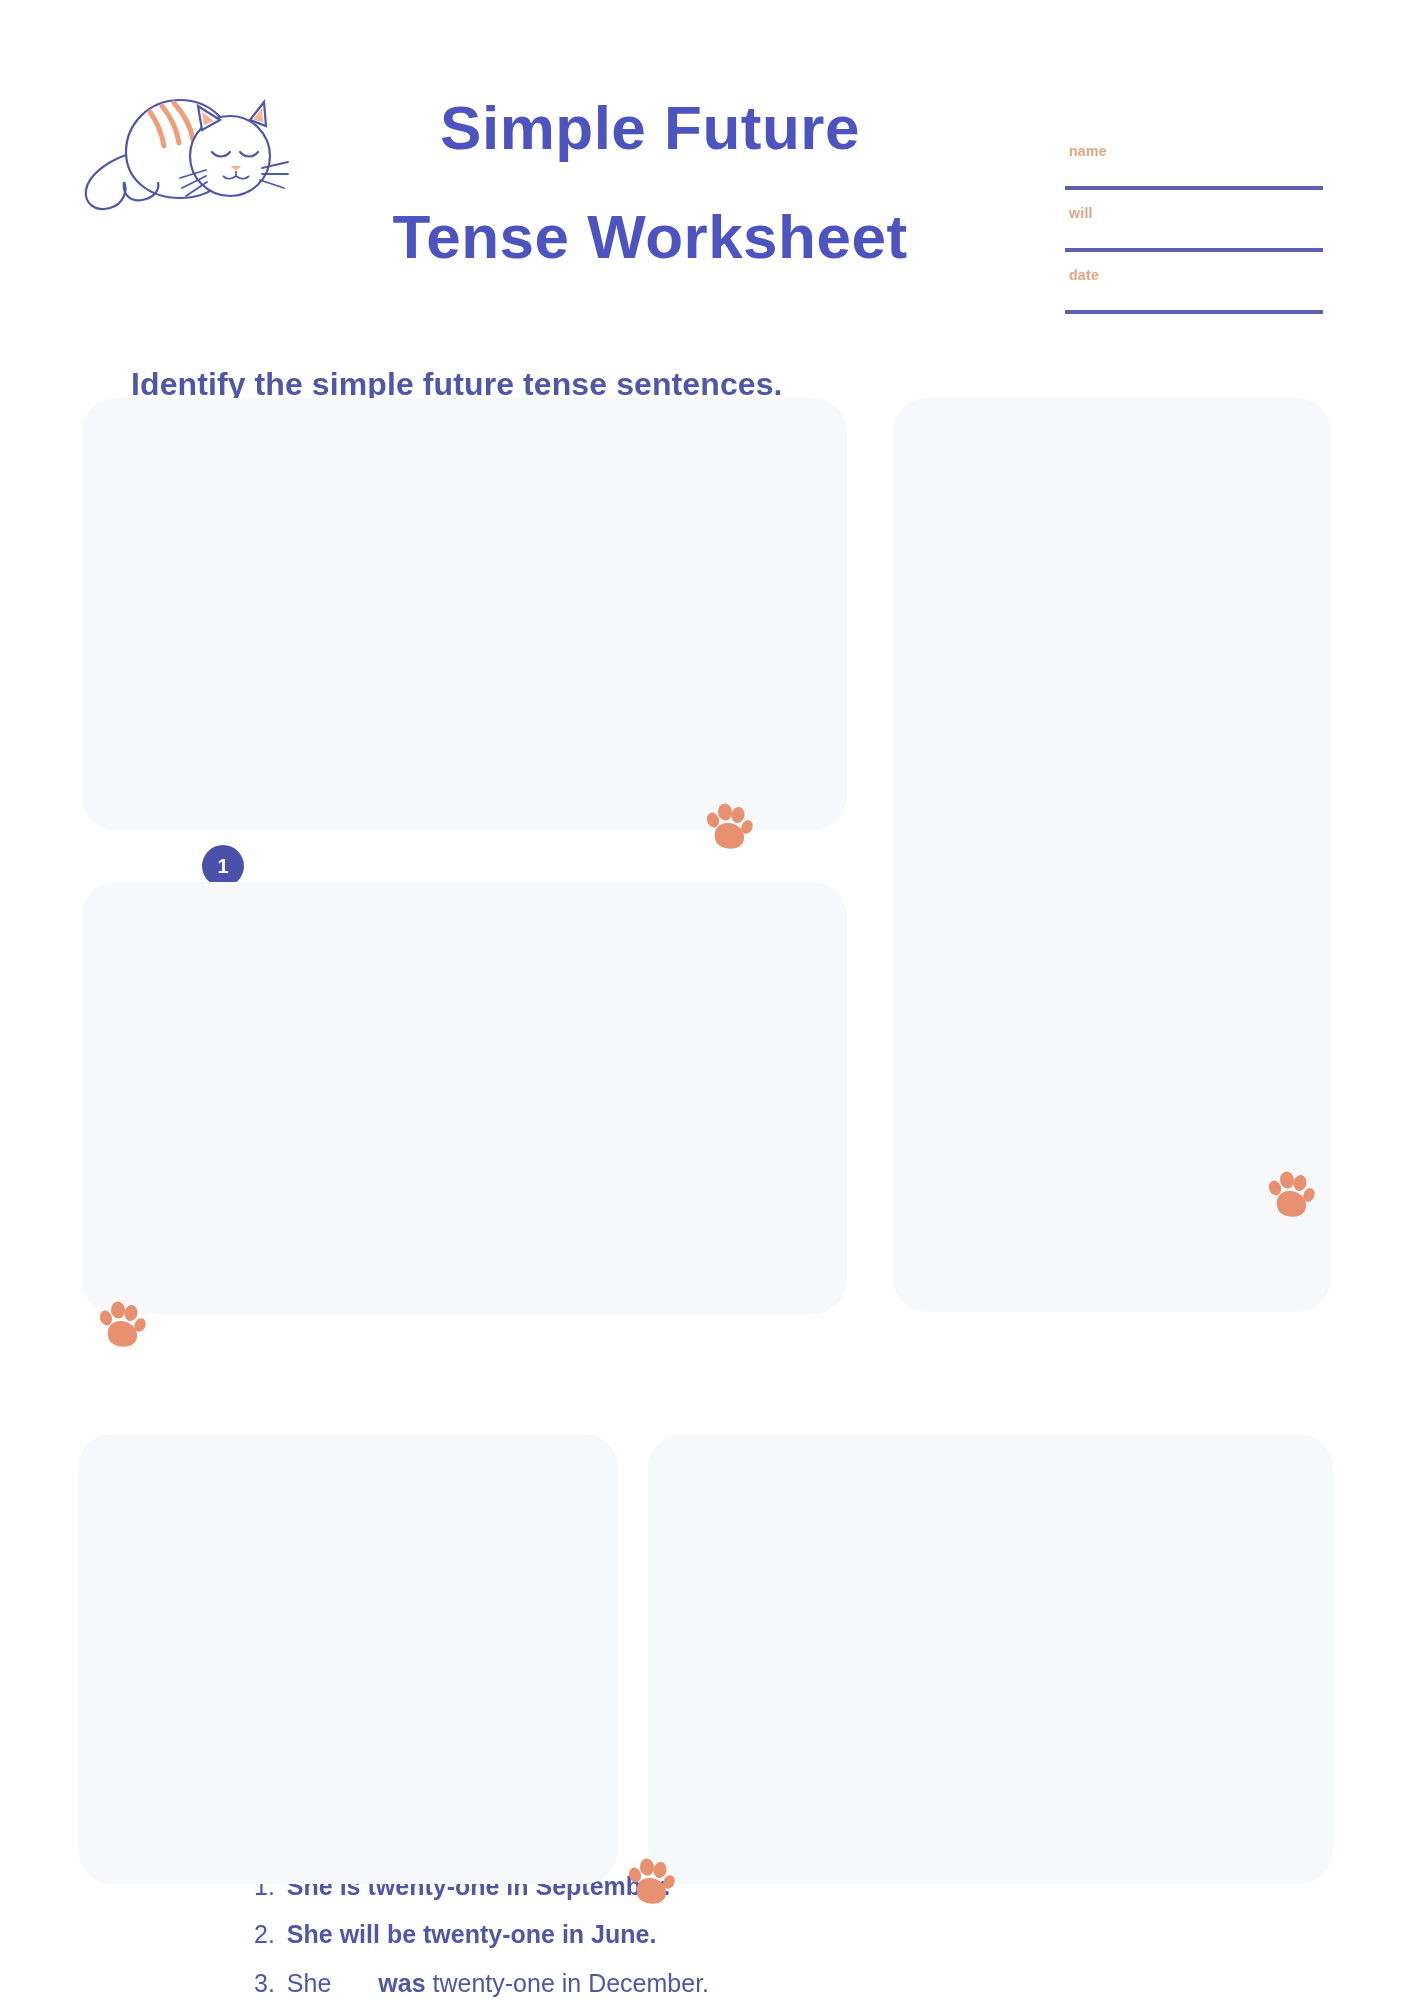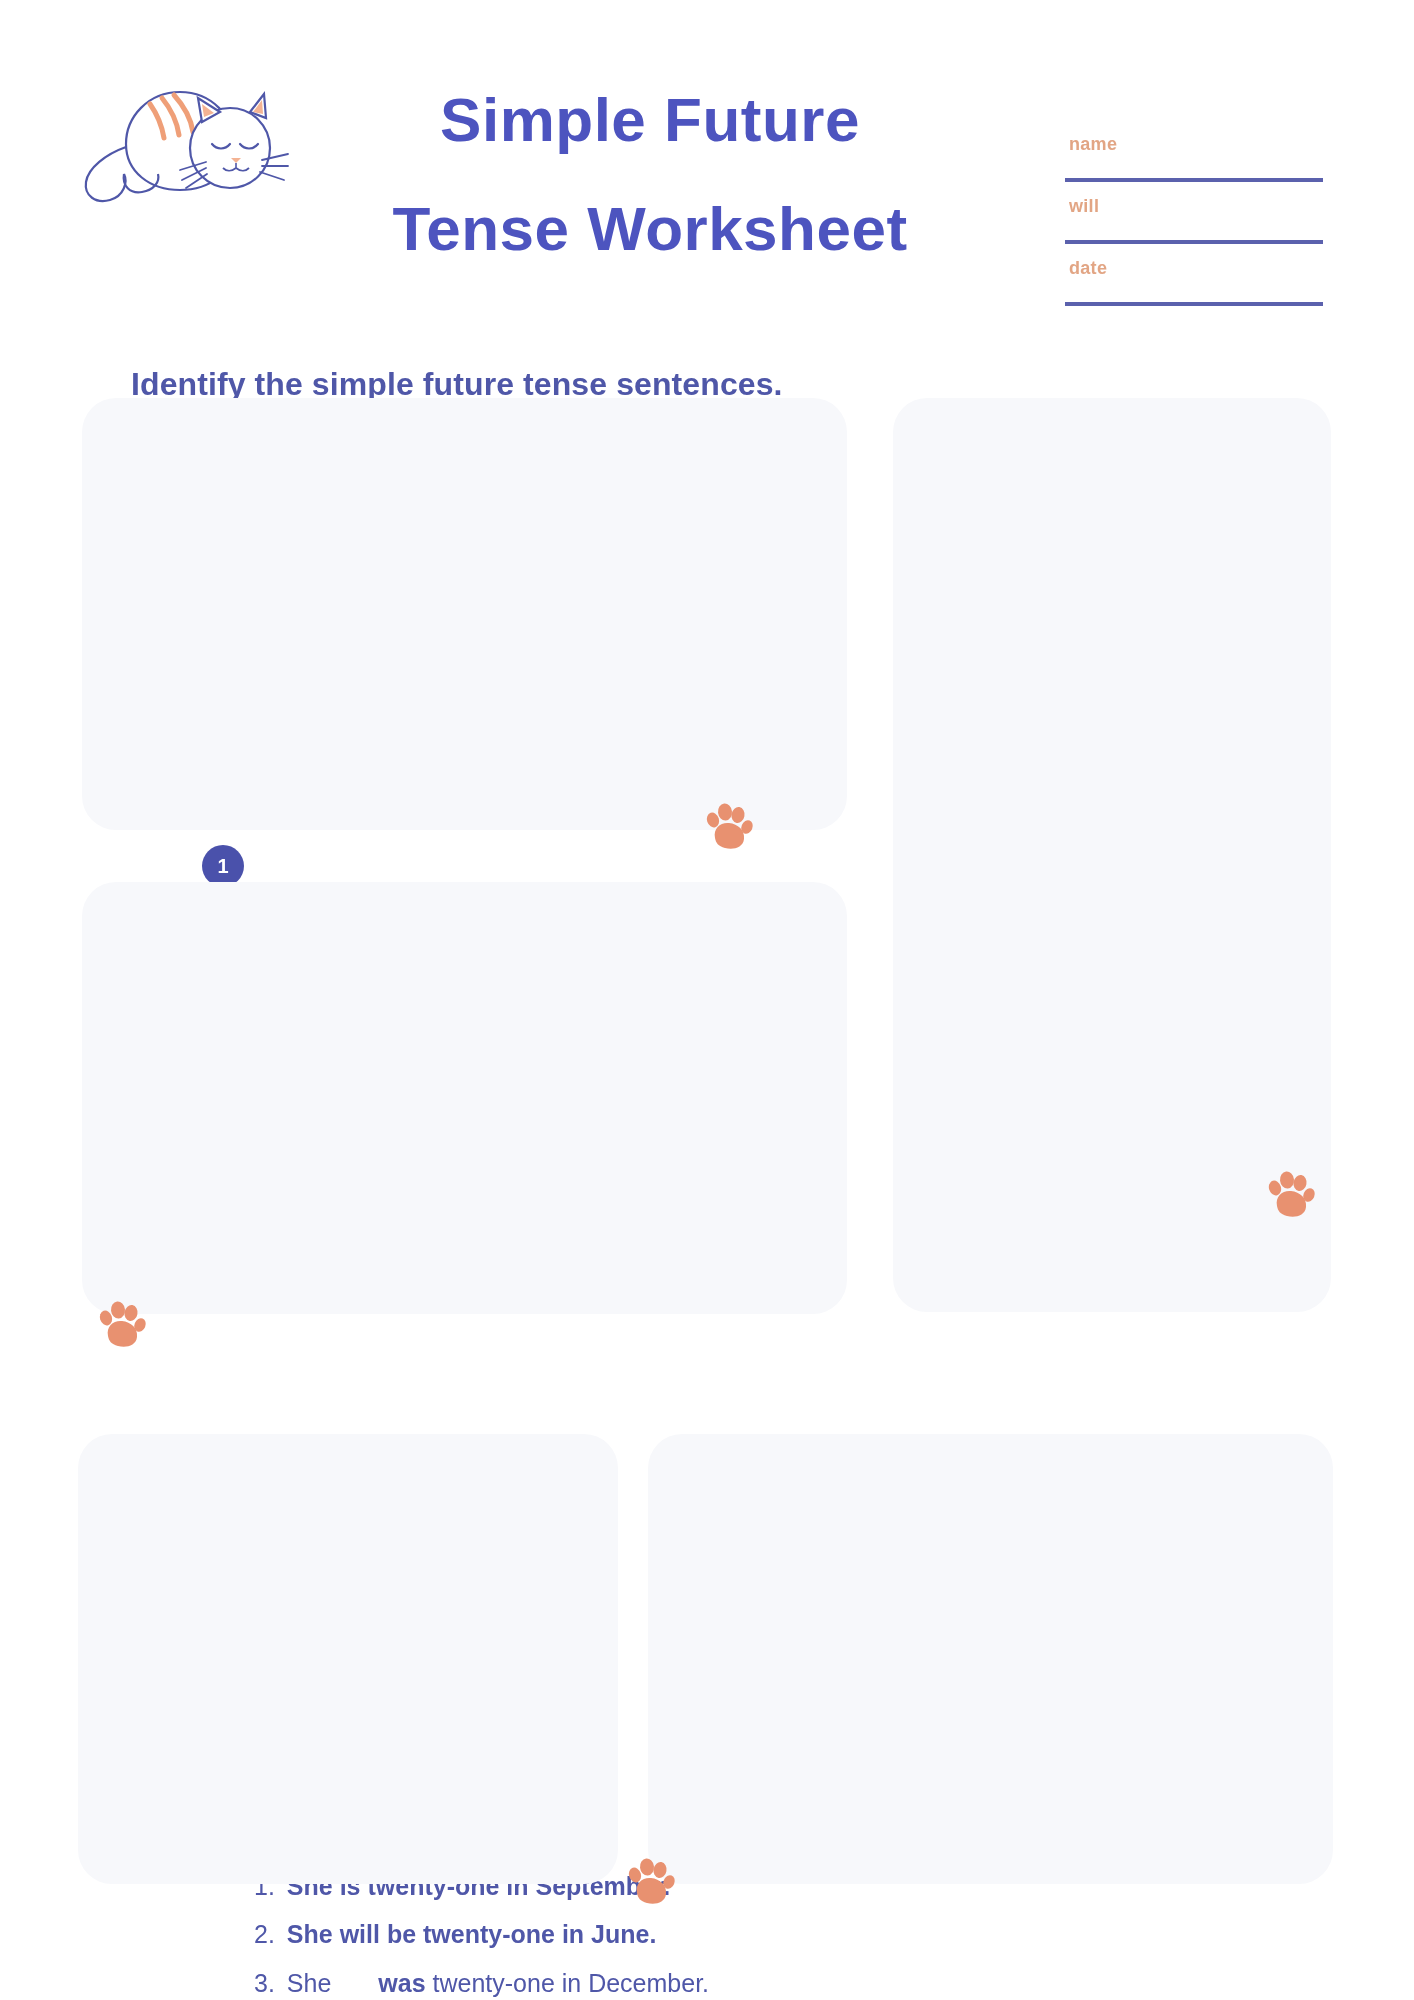--- a/index.html
+++ b/index.html
@@ -11,21 +11,21 @@
     width: 1414px;
     height: 2000px;
     position: relative;
     font-family: "Liberation Sans", sans-serif;
     overflow: hidden;
   }
 
   
   #header {
     position: absolute;
-    left: 0; top: 4px;
+    left: 0; top: 12px;
     width: 1232px; height: 360px;
   }
   #cat-illustration {
     position: absolute;
     left: 62px; top: 58px;
     width: 240px; height: 150px;
   }
   #worksheet-title {
     position: absolute;
     left: 250px; top: 62px;
@@ -42,21 +42,21 @@
   #form-fields {
     position: absolute;
     left: 1065px; top: 130px;
     width: 258px;
   }
   .form-row {
     position: relative;
     height: 62px;
   }
   .form-label {
-    font-size: 18px;
+    font-size: 14px;
     font-weight: bold;
     color: #e2a584;
     letter-spacing: 0.3px;
     padding-left: 4px;
   }
   .form-rule {
     position: absolute;
     left: 0; bottom: 14px;
     width: 258px; height: 4px;
     background: #5b61ad;

